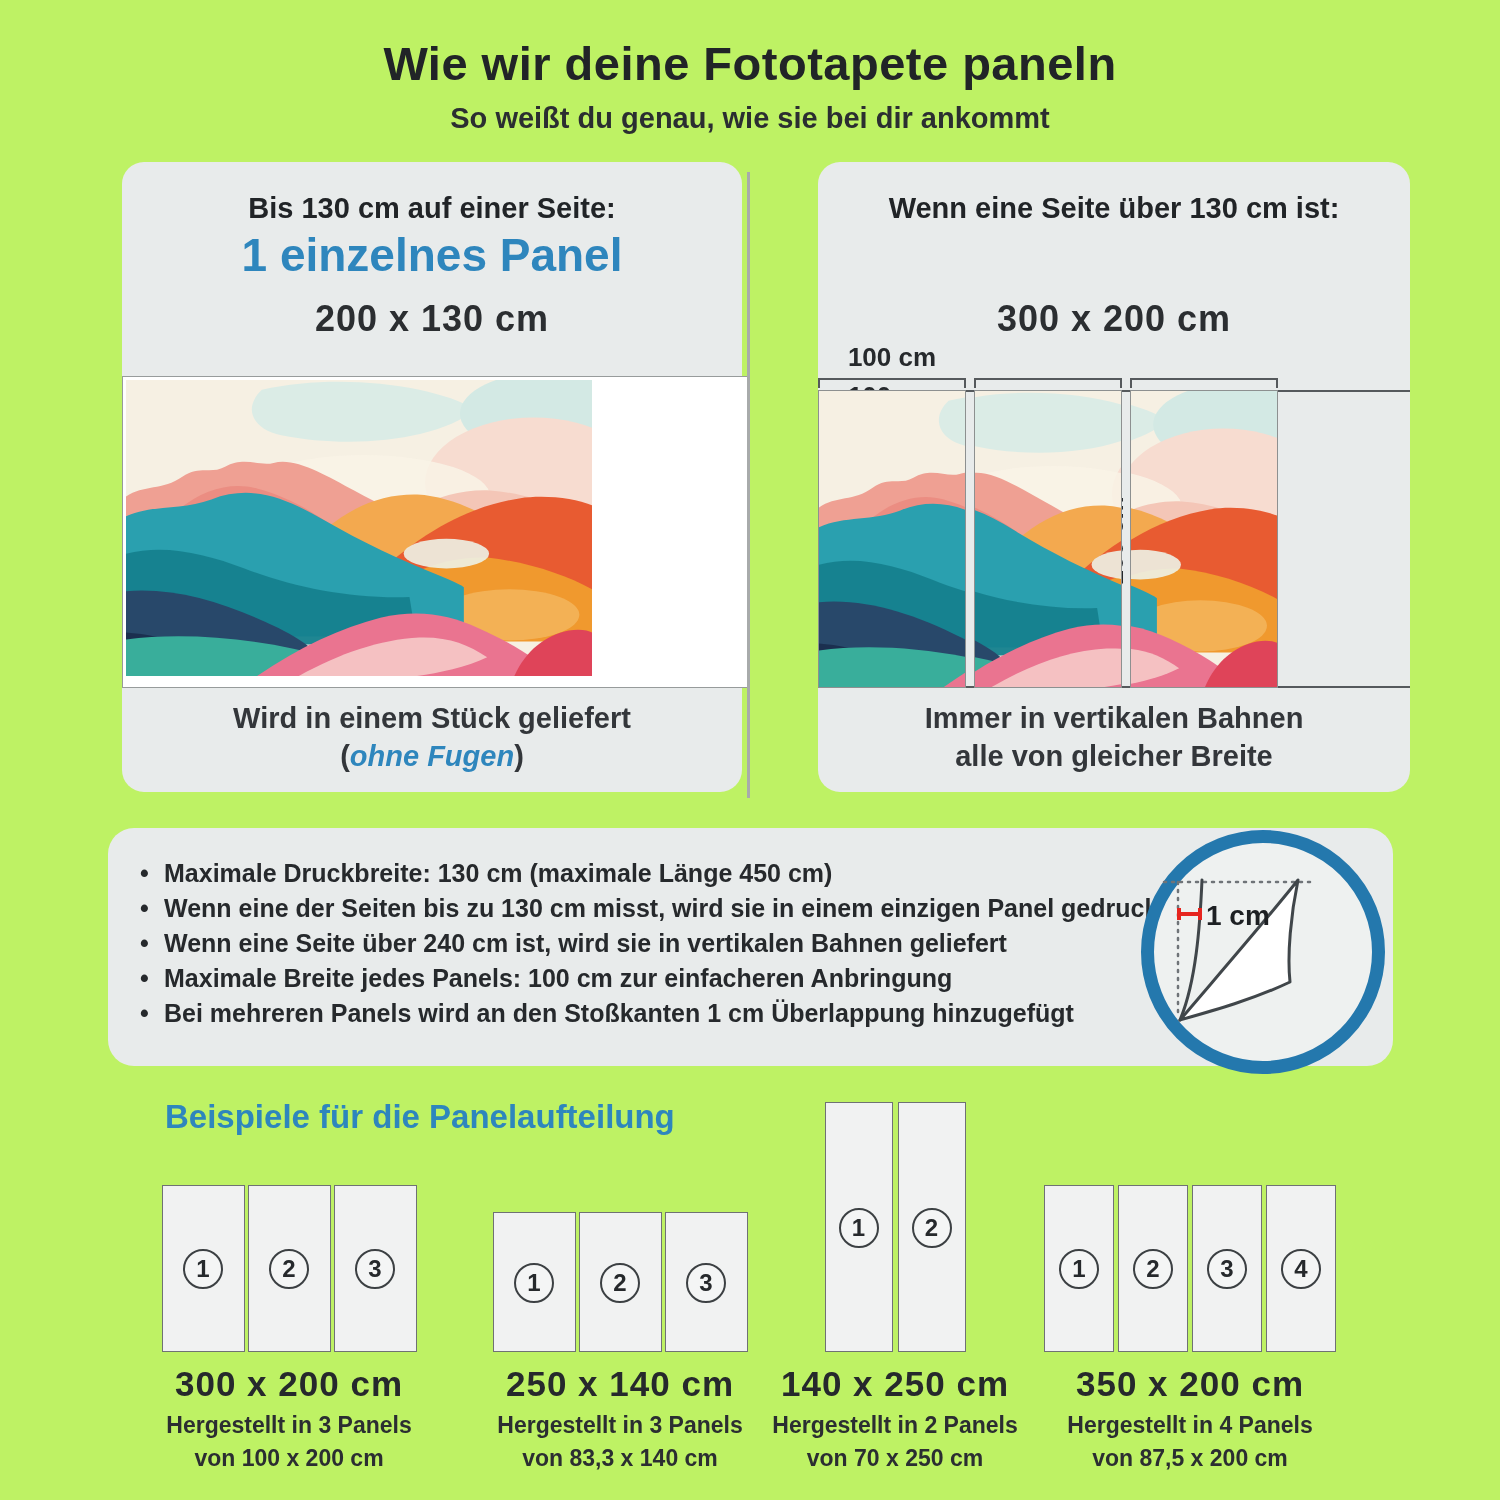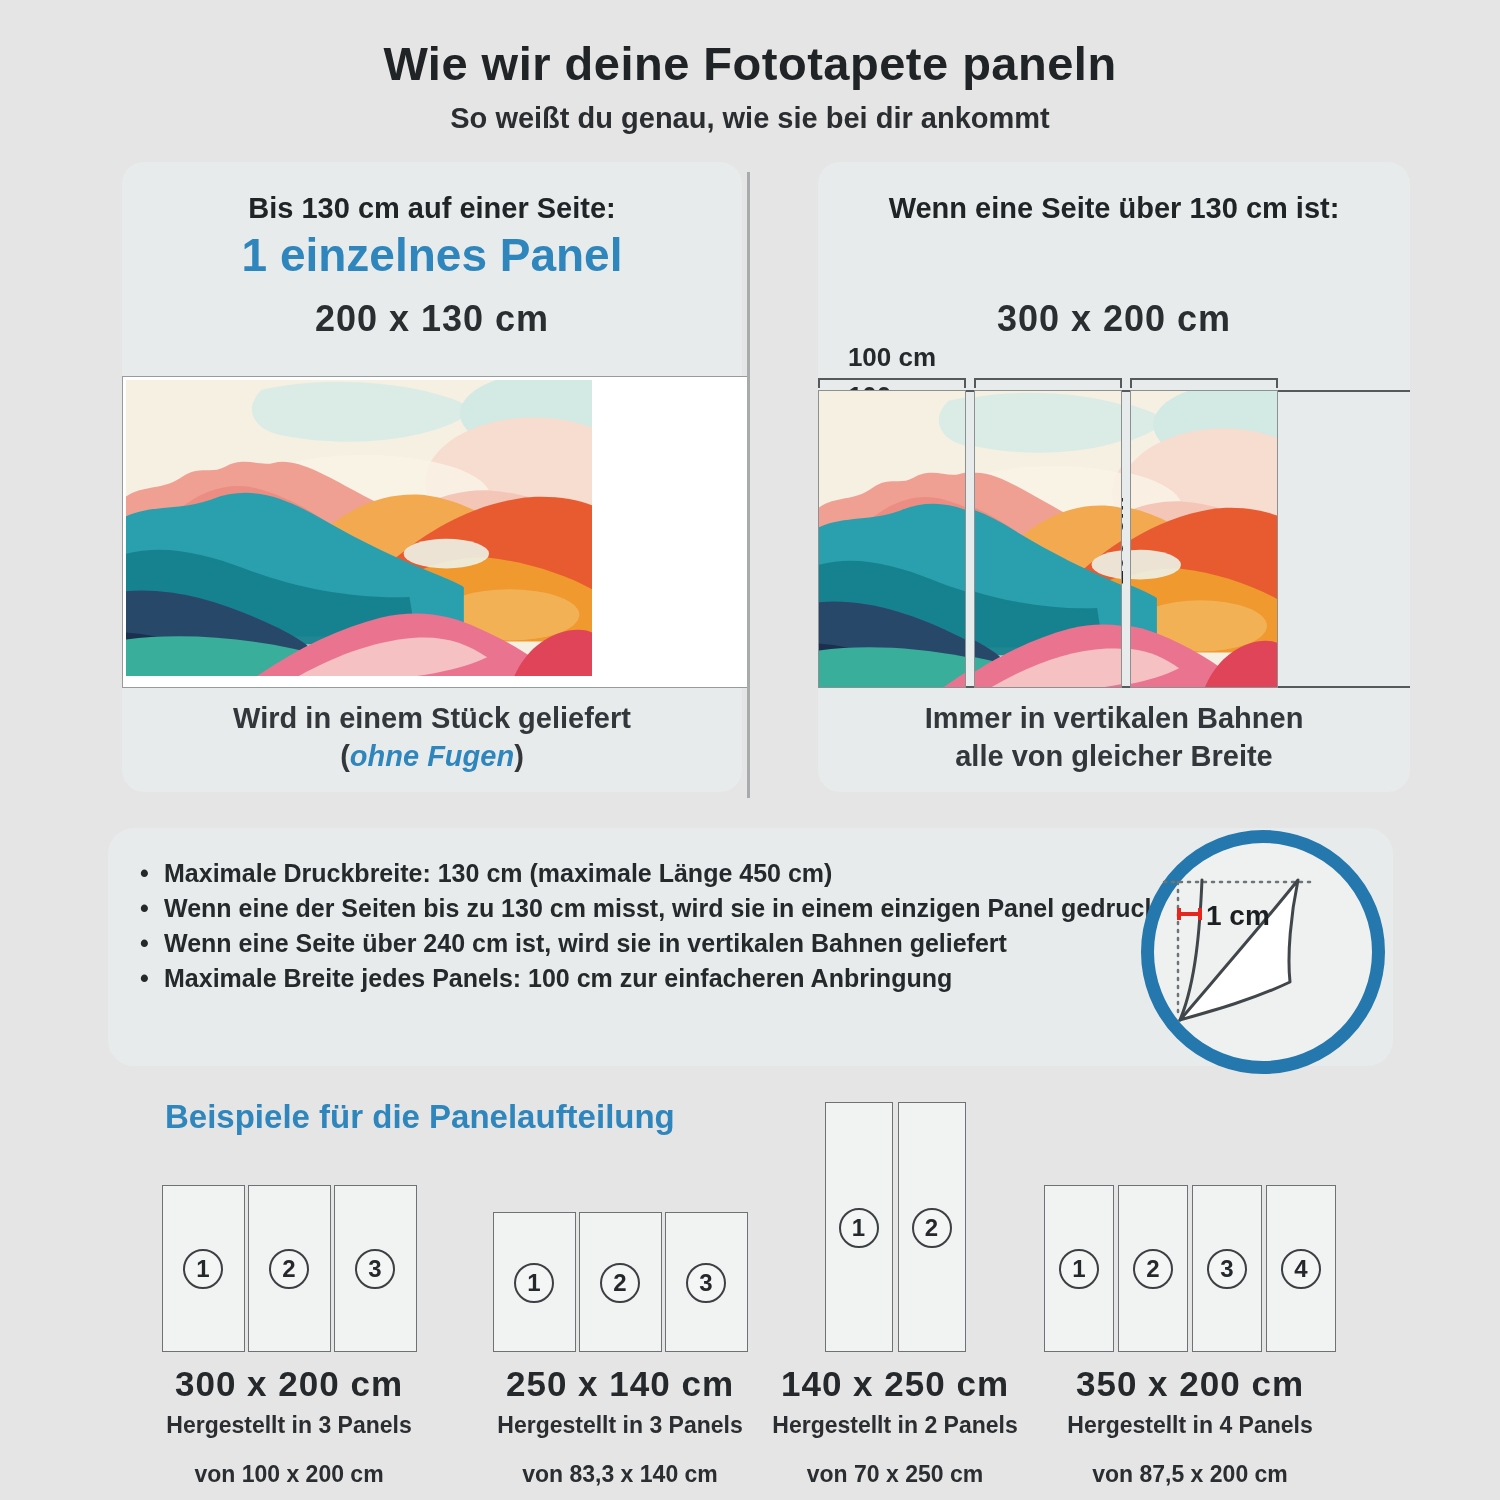--- a/index.html
+++ b/index.html
@@ -1,16 +1,16 @@
 <!DOCTYPE html>
 <html><head>
 <meta charset="utf-8">
 <style>
   html,body{margin:0;padding:0;background:#fff;}
-  .canvas{position:relative;width:1500px;height:1500px;background:#e5e5e5;overflow:hidden;
+  .canvas{position:relative;width:1500px;height:1500px;background:#bef264;overflow:hidden;
           font-family:"Liberation Sans",sans-serif;color:#26292c;}
   .abs{position:absolute;}
 
   
   .title{left:0;top:36px;width:1500px;text-align:center;font-size:47px;font-weight:700;
          letter-spacing:.5px;color:#212427;}
   .subtitle{left:0;top:102px;width:1500px;text-align:center;font-size:29px;font-weight:700;color:#2b2e31;}
 
   
   .card{background:#e8ebeb;border-radius:22px;padding-left:32px;}
@@ -70,21 +70,21 @@
   .panel{position:relative;background:#f1f2f2;border:1px solid #6f7274;box-sizing:border-box;}
   .ex1 .panel,.ex2 .panel{width:83px;height:100%;}
   .ex3 .panel{width:68px;height:100%;}
   .ex4 .panel{width:70px;height:100%;}
   .badge{position:absolute;left:50%;width:40px;height:40px;margin-left:-20px;border-radius:50%;
          border:2px solid #3c4043;box-sizing:border-box;display:flex;align-items:center;justify-content:center;
          font-size:24px;font-weight:700;color:#26292c;background:#f4f5f5;}
   .ex1 .badge{top:63px;} .ex2 .badge{top:50px;} .ex3 .badge{top:105px;} .ex4 .badge{top:63px;}
   .ex-size{margin-top:12px;font-size:35px;font-weight:700;color:#26292c;letter-spacing:1px;white-space:nowrap;}
   .ex-d1{margin-top:8px;font-size:23px;font-weight:700;color:#2b2e31;white-space:nowrap;}
-  .ex-d2{margin-top:22px;font-size:23px;font-weight:700;color:#2b2e31;white-space:nowrap;}
+  .ex-d2{margin-top:6px;font-size:23px;font-weight:700;color:#2b2e31;white-space:nowrap;}
 </style>
 </head>
 <body>
 
 <svg width="0" height="0" style="position:absolute" aria-hidden="true">
   <defs>
     <g id="wc">
       <rect width="480" height="300" fill="#f6f0e3"></rect>
       <path d="M140,10 C220,-8 320,6 360,30 C320,62 230,70 160,56 C130,50 120,28 140,10 Z" fill="#dbece6"></path>
       <ellipse cx="434" cy="34" rx="90" ry="42" fill="#d3e9e4"></ellipse>
@@ -168,20 +168,21 @@
     <div class="abs card-caption1">Immer in vertikalen Bahnen</div>
     <div class="abs card-caption2">alle von gleicher Breite</div>
   </div>
 
   <div class="abs info-card">
     <ul class="info-list">
       <li>Maximale Druckbreite: 130 cm (maximale Länge 450 cm)</li>
       <li>Wenn eine der Seiten bis zu 130 cm misst, wird sie in einem einzigen Panel gedrucktl</li>
       <li>Wenn eine Seite über 240 cm ist, wird sie in vertikalen Bahnen geliefert</li>
       <li>Maximale Breite jedes Panels: 100 cm zur einfacheren Anbringung</li>
+      <li>Bei mehreren Panels wird an den Stoßkanten 1 cm Überlappung hinzugefügt</li>
     </ul>
   </div>
 
   <div class="abs ring">
     <svg viewBox="0 0 170 180" width="170" height="180">
       <path d="M10,20 H160" fill="none" stroke="#6f7478" stroke-width="2.5" stroke-dasharray="2 6" stroke-linecap="round"></path>
       <path d="M24,20 V152" fill="none" stroke="#6f7478" stroke-width="2.5" stroke-dasharray="2 6" stroke-linecap="round"></path>
       <path d="M26,158 C72,104 112,58 144,18 C137,52 133,92 136,120 C98,138 58,149 26,158 Z" fill="#ffffff" stroke="#40464a" stroke-width="3" stroke-linejoin="round"></path>
       <path d="M48,18 C46,64 42,120 26,158" fill="none" stroke="#40464a" stroke-width="3" stroke-linecap="round"></path>
       <path d="M25,46 V58 M25,52 H46 M46,46 V58" fill="none" stroke="#e6251f" stroke-width="4"></path>

